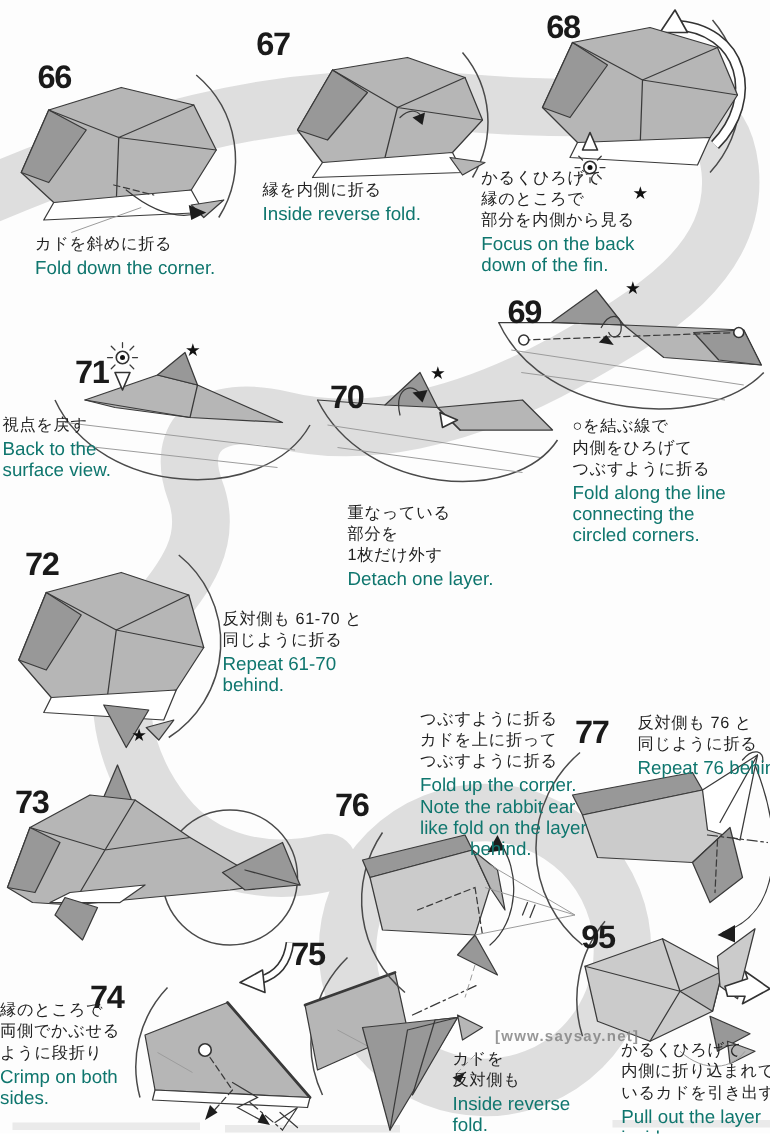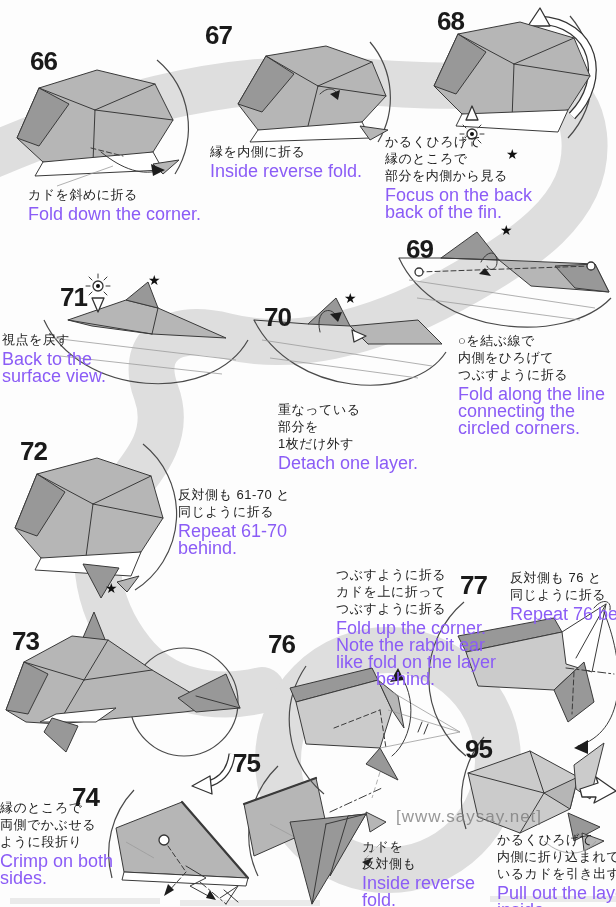--- a/index.html
+++ b/index.html
@@ -3,21 +3,21 @@
 <meta charset="utf-8">
 <style>
   html,body{margin:0;padding:0;background:#fff;}
   #page{position:relative;width:616px;height:907px;background:#fdfdfd;overflow:hidden;
         font-family:"Liberation Sans","DejaVu Sans",sans-serif;}
   #bg{position:absolute;left:0;top:0;z-index:0;}
   .num{position:absolute;z-index:3;font-weight:700;font-size:26px;line-height:1;
        color:#1a1a1a;letter-spacing:-1px;}
   .cap{position:absolute;z-index:3;}
   .cap .jp{font-size:13px;line-height:17px;color:#222;letter-spacing:.5px;white-space:nowrap;}
-  .cap .en{font-size:18px;line-height:17px;color:#8b5cf6;white-space:nowrap;}
+  .cap .en{font-size:15px;line-height:17px;color:#0f766e;white-space:nowrap;}
   .cap .en.first{margin-top:3px;}
   .star{position:absolute;z-index:3;font-size:14px;color:#111;}
   svg.fig{position:absolute;z-index:2;overflow:visible;}
   
   .pp{fill:#b6b6b6;stroke:#3a3a3a;stroke-width:1;stroke-linejoin:round;}
   .pd{fill:#989898;}
   .pl{fill:#cbcbcb;}
   .pw{fill:#ffffff;}
   .ln{fill:none;stroke:#3a3a3a;stroke-width:1;stroke-linecap:round;}
   .w2{stroke-width:2.2;}
@@ -25,21 +25,21 @@
   .dash{stroke-dasharray:5 3;}
   .ddot{stroke-dasharray:8 3 2 3;}
   .arc{fill:none;stroke:#4a4a4a;stroke-width:1.2;}
   .oarrow{fill:#fff;stroke:#333;stroke-width:1.3;stroke-linejoin:round;}
   .ah{fill:#1d1d1d;stroke:none;}
   
   .wm{position:absolute;z-index:5;white-space:nowrap;}
   .wm-box{background:#ee559b;color:#fff;font-weight:700;font-size:24px;
           padding:0 2px;border-radius:4px;letter-spacing:2px;}
   .wm-script{color:#ee559b;font-weight:700;font-size:27px;letter-spacing:2px;}
-  .wm-url{color:rgba(125,125,125,.8);font-weight:400;font-size:17px;letter-spacing:1px;margin-top:3px;}
+  .wm-url{color:rgba(125,125,125,.8);font-weight:700;font-size:12px;letter-spacing:1px;margin-top:18px;}
   .smudge{position:absolute;z-index:1;background:#eaeaea;height:6px;}
 </style>
 </head>
 <body>
 
 <div id="page">
 
   <svg id="bg" width="616" height="907" viewBox="0 0 616 907">
     <path d="M-30,165 C90,112 220,68 370,82 S575,62 584,135 C592,210 520,252 452,290
              C368,336 290,352 226,336 C168,322 140,348 156,392 C174,440 138,472 112,506
@@ -105,21 +105,21 @@
         <circle cx="0" cy="0" r="2" fill="#111"></circle>
         <path class="ln" d="M-8,0 h-4 M8,0 h4 M0,8 v4 M-6,6 l-3,3 M6,6 l3,3 M-6,-6 l-3,-3 M6,-6 l3,-3"></path>
       </g>
     </svg>
     <span class="star" style="left:506px;top:146px">★</span>
     <div class="cap" style="left:385px;top:133px">
       <div class="jp">かるくひろげて</div>
       <div class="jp">縁のところで</div>
       <div class="jp">部分を内側から見る</div>
       <div class="en first">Focus on the back</div>
-      <div class="en">back of the fin.</div>
+      <div class="en">down of the fin.</div>
     </div>
   </div>
 
   <div>
     <div class="num" style="left:406px;top:236px">69</div>
     <svg class="fig" style="left:395px;top:228px" width="221" height="108" viewBox="0 0 221 108">
       <path class="arc" d="M4,30 C40,108 170,118 216,70"></path>
       <path class="thin" d="M14,52 L200,80 M22,70 L185,92"></path>
       <polygon class="pp pd" points="46,30 82,4 104,32"></polygon>
       <polygon class="pp" points="104,32 200,36 214,64 136,58"></polygon>

